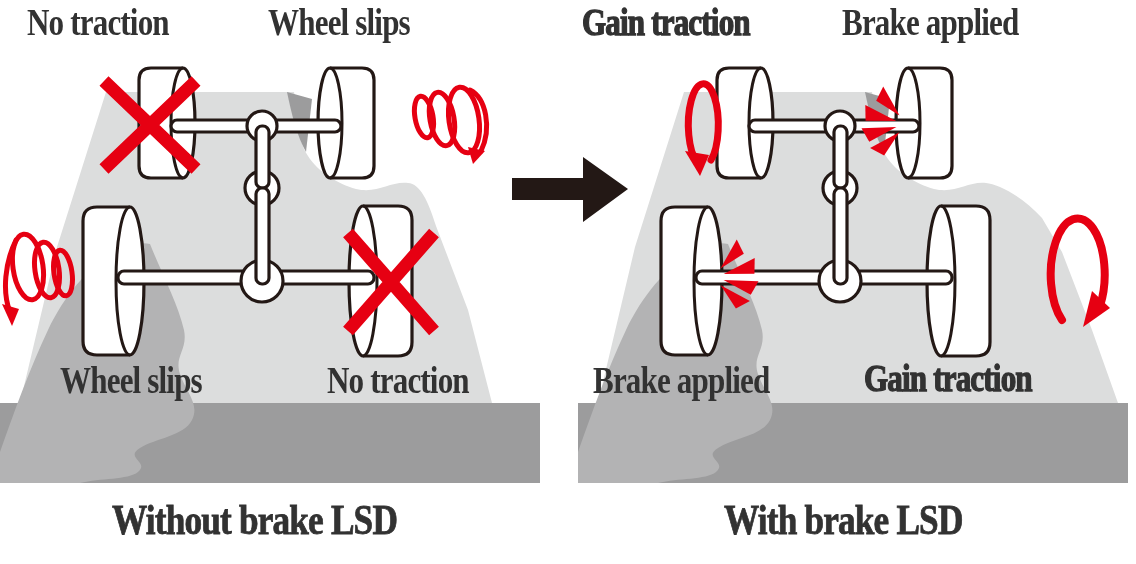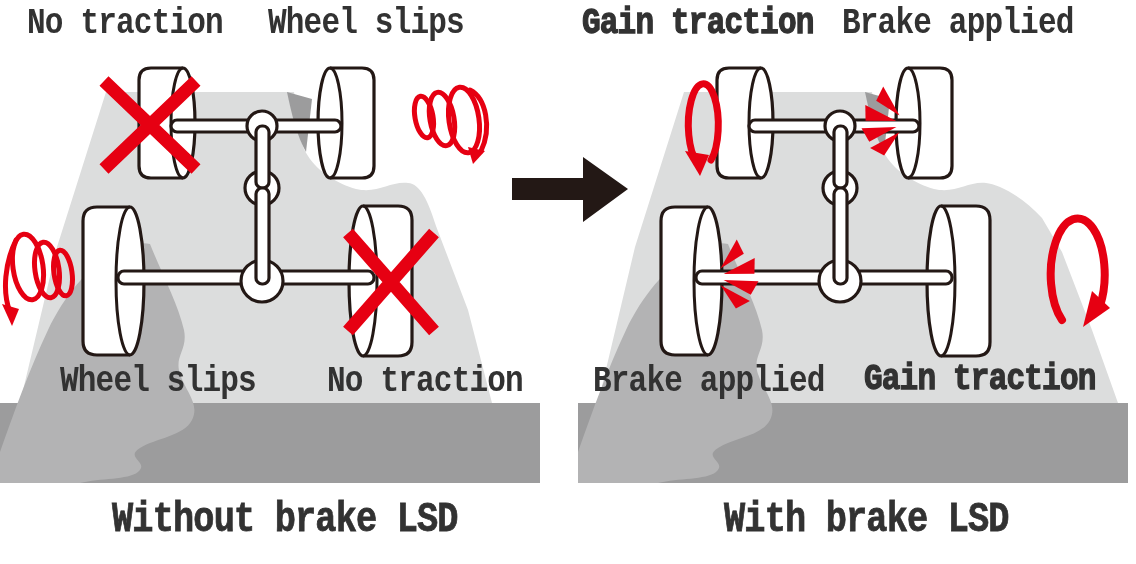--- a/index.html
+++ b/index.html
@@ -1,19 +1,19 @@
 <!DOCTYPE html>
 <html style="--red: #e60012; --outline: #231815; --arrow: #231815; --terrain-light: #dcdddd; --terrain-mid: #b3b3b4; --ground: #9c9c9d; --text: #323232; --background: #ffffff;"><head>
 <meta charset="utf-8">
 <style>
   html,body{margin:0;padding:0;background:var(--background,#fff);}
   #stage{
     position:relative;width:1136px;height:564px;overflow:hidden;
     background:var(--background,#fff);
-    font-family:Liberation Mono, monospace;
+    font-family:Liberation Serif, serif;
     border-radius:32px;
   }
   #stage svg{position:absolute;left:0;top:0;}
   .slope{fill:var(--terrain-light,#dcdddd);}
   .rock{fill:var(--terrain-mid,#b3b3b4);}
   .ground{fill:var(--ground,#9c9c9d);}
   .patch{fill:var(--ground,#9c9c9d);}
   .part{fill:#ffffff;stroke:var(--outline,#231815);stroke-width:3.2;stroke-linejoin:round;}
   .rim{fill:none;stroke:var(--outline,#231815);stroke-width:3;}
   .xline{stroke:var(--red,#e60012);stroke-width:13;fill:none;}

